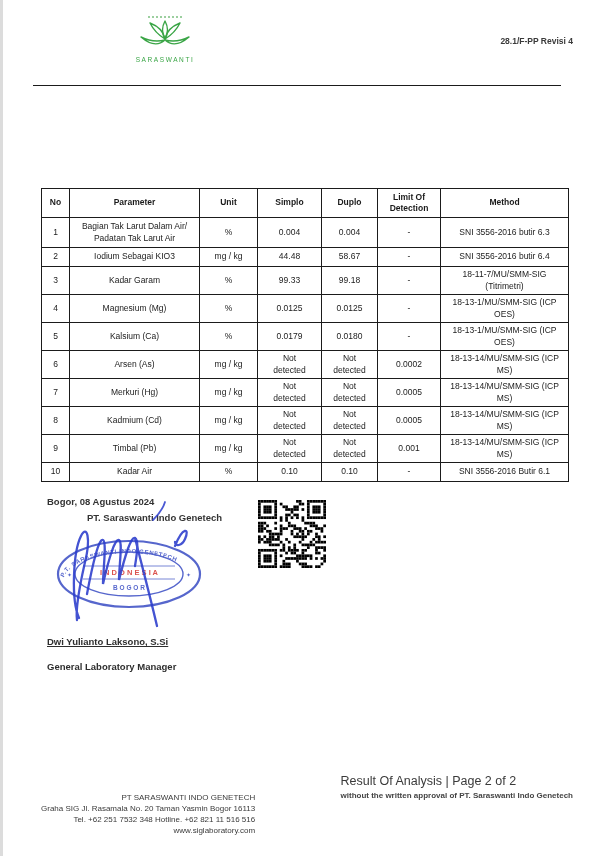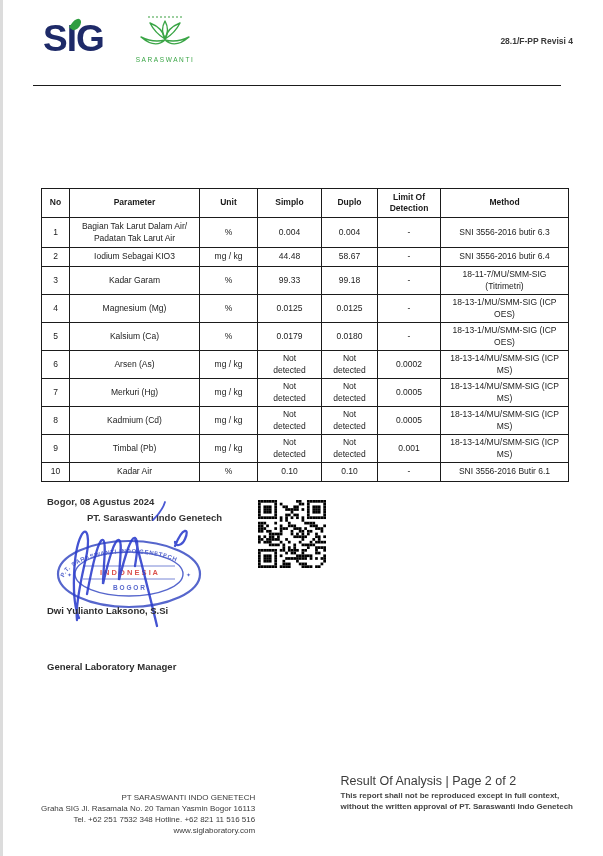--- a/index.html
+++ b/index.html
@@ -38,24 +38,20 @@
   .footer-left{position:absolute;left:38px;top:792px;font-size:8px;line-height:11px;color:#3a3a3a;text-align:right;}
   .footer-right{position:absolute;right:30px;top:774px;text-align:left;color:#3a3a3a;}
   .doc-title{font-size:12.5px;margin-bottom:3px;}
   .disclaimer{font-size:8px;line-height:10.5px;font-weight:600;color:#444;}
 </style>
 </head>
 <body>
 
 <div class="page">
 
-  <div class="sig-logo">
-    <span>SIG</span>
-    <span class="leaf"></span>
-  </div>
 
   <div class="sara-logo">
     <div class="sara-tagline"></div>
     <svg width="60" height="32" viewBox="0 0 60 32">
       <g fill="none" stroke="#3aa546" stroke-width="1.4" stroke-linejoin="round">
         <path d="M30 2 Q25 11 30 20 Q35 11 30 2 Z"></path>
         <path d="M30 20 Q20 14 15 4 Q28 9 30 20 Z"></path>
         <path d="M30 20 Q40 14 45 4 Q32 9 30 20 Z"></path>
         <path d="M30 21 Q18 24 6 18 Q20 30 30 21 Z"></path>
         <path d="M30 21 Q42 24 54 18 Q40 30 30 21 Z"></path>
@@ -501,29 +497,28 @@
       <text x="143" y="57" font-size="6" fill="#4456c7">✦</text>
     </g>
     <g fill="none" stroke="#2b3ccc" stroke-width="2.3" stroke-linecap="round" opacity="0.88">
       <path d="M 36 98 C 28 80, 30 32, 38 16 C 44 4, 48 18, 42 42 C 38 60, 32 86, 34 100"></path>
       <path d="M 44 74 C 50 42, 56 18, 60 20 C 64 22, 60 50, 60 64 C 66 38, 72 18, 76 20 C 80 22, 76 46, 76 60 C 82 36, 88 16, 92 18 C 96 20, 94 34, 92 46"></path>
       <path d="M 92 18 C 98 42, 106 72, 114 106"></path>
       <path d="M 132 26 C 140 6, 147 8, 142 19 C 139 26, 132 27, 132 22"></path>
     </g>
   </svg>
 
-  <div class="signer" style="top:605px;">Dwi Yulianto Laksono, S.Si</div>
+  <div class="signer" style="top:636px;text-decoration:underline;">Dwi Yulianto Laksono, S.Si</div>
   <div class="signer" style="top:661px;">General Laboratory Manager</div>
 
   <div class="footer-left">
     <div>PT SARASWANTI INDO GENETECH</div>
     <div>Graha SIG Jl. Rasamala No. 20 Taman Yasmin Bogor 16113</div>
     <div>Tel. +62 251 7532 348 Hotline. +62 821 11 516 516</div>
     <div>www.siglaboratory.com</div>
   </div>
 
   <div class="footer-right">
     <div class="doc-title">Result Of Analysis | Page 2 of 2</div>
-    <div class="disclaimer">This report shall not be reproduced except in full context,</div>
     <div class="disclaimer">without the written approval of PT. Saraswanti Indo Genetech</div>
   </div>
 
 </div>
 
 </body></html>

